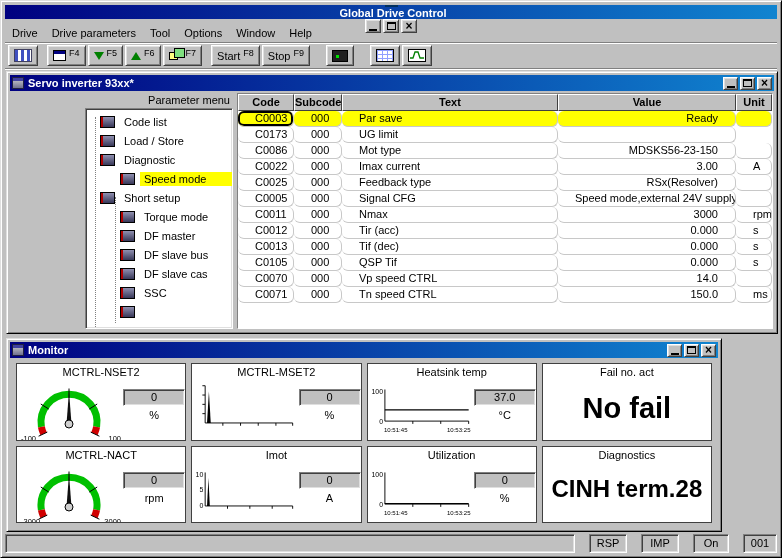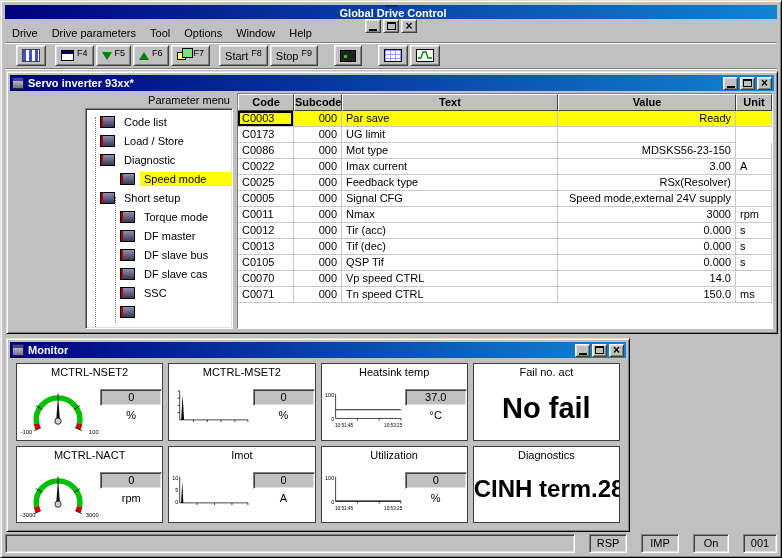--- a/index.html
+++ b/index.html
@@ -30,41 +30,41 @@
 
   
   #menubar { position:absolute; left:4px; top:23px; right:4px; height:17px; display:flex; align-items:center; }
   .menu-item { padding:1px 7px; cursor:default; }
 
   .etch { position:absolute; left:4px; height:2px; border-top:1px solid #808080; border-bottom:1px solid #fff; right:4px; }
   #etch1 { top:41px; }
   #etch2 { top:67px; }
 
   
-  #toolbar { position:absolute; left:12px; top:43px; right:4px; height:23px; display:flex; align-items:center; padding-left:3px; }
+  #toolbar { position:absolute; left:4px; top:43px; right:4px; height:23px; display:flex; align-items:center; padding-left:3px; }
   .tbtn { height:21px; background:#c0c0c0; display:flex; align-items:center; justify-content:center; padding:0 5px; margin-right:2px; cursor:default; }
   .tgap { width:7px; }
   .fkey { font-size:9px; margin-left:3px; position:relative; top:-3px; }
   .icon-bars { width:18px; height:13px; border:1px solid #404060; background:repeating-linear-gradient(90deg,#4050c0 0 3px,#fff 3px 6px); }
   .icon-window { width:13px; height:11px; background:#fff; border:1px solid #000; }
   .icon-window::before { content:""; display:block; height:3px; background:#000080; }
   .icon-dl { width:0; height:0; border-left:5px solid transparent; border-right:5px solid transparent; border-top:8px solid #008000; }
   .icon-ul { width:0; height:0; border-left:5px solid transparent; border-right:5px solid transparent; border-bottom:8px solid #008000; }
   .icon-boxes { position:relative; width:9px; height:8px; border:1px solid #000; background:#ffff80; margin-right:5px; }
   .icon-boxes::after { content:""; position:absolute; left:4px; top:-5px; width:9px; height:8px; border:1px solid #000; background:#80e080; }
   .icon-term { position:relative; width:16px; height:12px; background:#202020; border:1px solid #000; }
   .icon-term::after { content:""; position:absolute; left:3px; top:4px; width:3px; height:3px; background:#00e000; }
   .icon-grid { width:18px; height:13px; background:#fff; border:1px solid #000;
     background-image:linear-gradient(#90a0ff 1px,transparent 1px),linear-gradient(90deg,#90a0ff 1px,transparent 1px); background-size:5px 4px; }
   .icon-scope { display:block; }
 
   
   .child-win { position:absolute; background:#c0c0c0; }
   #inverter-win { left:5px; top:70px; width:772px; height:263px; }
-  #monitor-win { left:5px; top:337px; width:624px; height:194px; }
+  #monitor-win { left:5px; top:337px; width:716px; height:194px; }
   .child-tb { left:3px; top:3px; right:3px; height:16px; }
   .iw-content { position:absolute; left:4px; top:21px; right:4px; bottom:4px; display:flex; }
 
   
   #left-pane { width:222px; display:flex; flex-direction:column; margin-right:4px;align-items:flex-end; }
   #pm-label { height:15px; padding:1px 3px; }
   #tree { flex:1; background:#fff; position:relative; overflow:hidden; padding-top:3px; }
   .tree-item { height:19px; display:flex; align-items:center; position:relative; }
   .lvl1 { padding-left:14px; }
   .lvl2 { padding-left:34px; }
@@ -75,21 +75,21 @@
   #guide1 { left:9px; top:8px; height:210px; }
   #guide2 { left:29px; top:88px; height:126px; }
 
   
   #table-pane { flex:1; background:#fff; display:flex; flex-direction:column; overflow:hidden; }
   .thead, .trow { display:grid; grid-template-columns:56px 48px 1fr 178px 36px; }
   .thead { height:17px; flex:none;font-weight:bold; }
   .hcell { background:#c0c0c0; border-top:1px solid #fff; border-left:1px solid #fff; border-right:1px solid #404040; border-bottom:1px solid #404040; text-align:center; line-height:15px; overflow:hidden; }
   .tbody { flex:1; background:#fff; }
   .trow { height:16px; }
-  .tc { border-right:1px solid #c8c8c8; border-bottom:1px solid #c8c8c8; line-height:15px; padding:0 4px; white-space:nowrap; overflow:hidden; }
+  .tc { border-right:1px solid #c8c8c8; border-bottom:1px solid #c8c8c8; line-height:15px; padding:0 17px; white-space:nowrap; overflow:hidden;border-radius:6px; }
   .c-sub, .c-val { text-align:right; }
   .trow.sel .tc { background:#ffff00; }
   .tc.selcell { box-shadow: inset 0 0 0 2px #000; }
 
   
   .mon-grid { position:absolute; left:4px; top:20px; right:4px; bottom:4px; display:grid; grid-template-columns:repeat(4,1fr); grid-template-rows:1fr 1fr; gap:5px; padding:4px 5px; }
   .panel { background:#fff; border:1px solid #404040; overflow:hidden; }
   .panel-title { text-align:center; padding-top:2px; height:16px; }
   .panel-body { display:flex; align-items:flex-start; padding-left:2px; }
   .vcol { flex:1; display:flex; flex-direction:column; align-items:center; margin-top:9px; }

